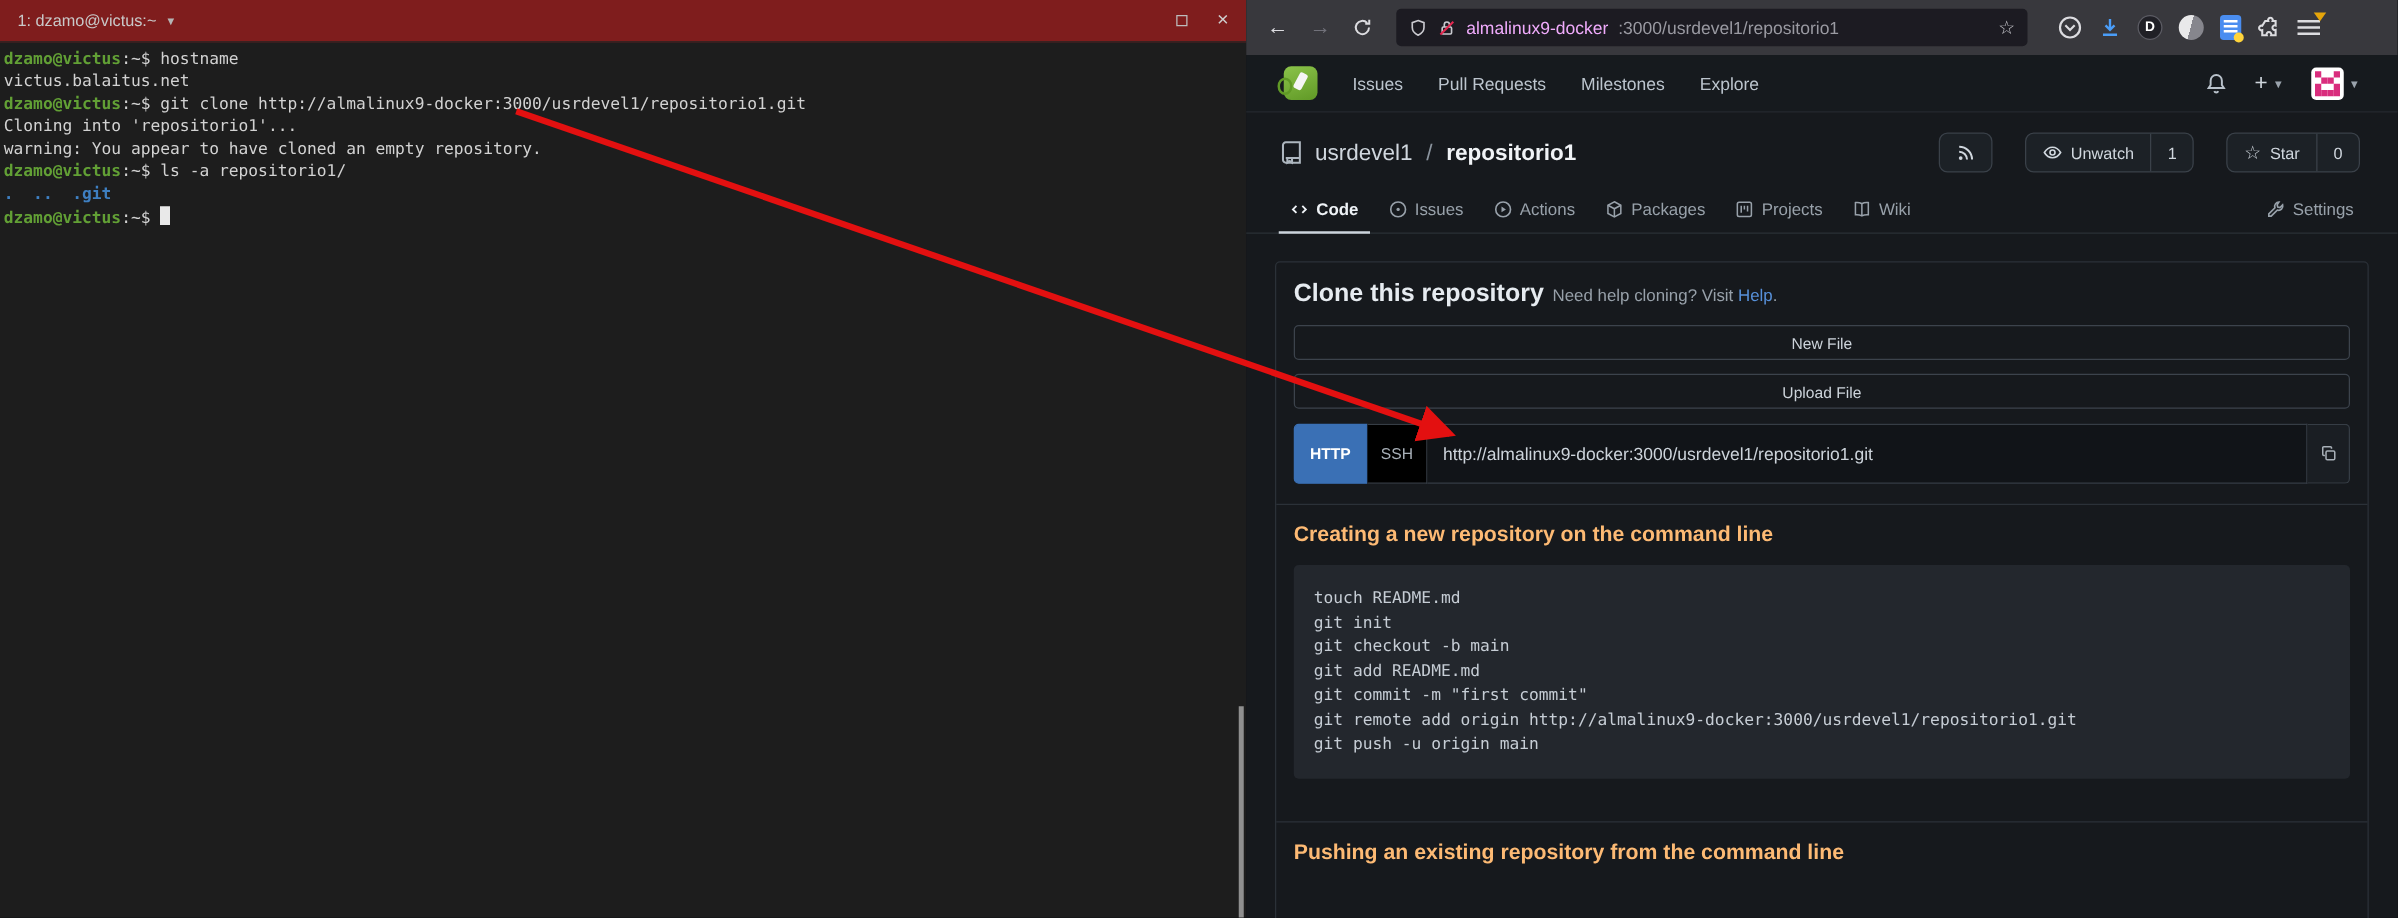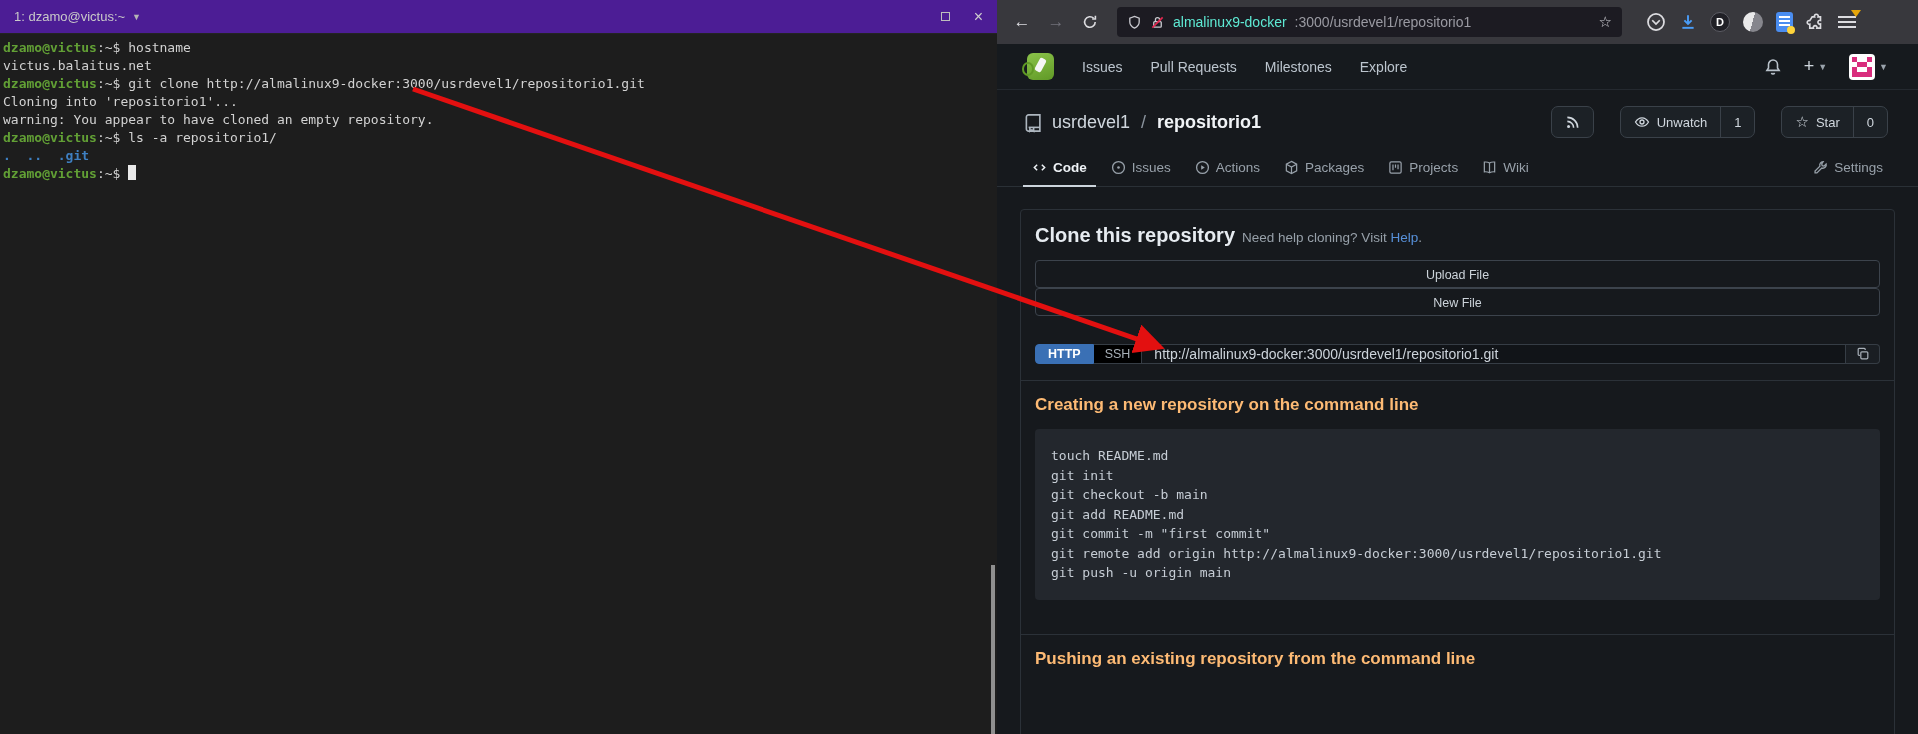--- a/index.html
+++ b/index.html
@@ -5,42 +5,42 @@
   :root{
     --terminal-green:#62a035; --terminal-blue:#3e7fc1; --http-blue:#3a70b5;
     --link-blue:#5790d9; --arrow-red:#e31010; --avatar-magenta:#d92d7d;
     --download-blue:#4a9df8; --insecure-red:#e22850; --update-orange:#e5a50a;
   }
   *{box-sizing:border-box}
   html,body{margin:0;padding:0;width:1918px;height:734px;overflow:hidden;background:#101214;
     font-family:"Liberation Sans",sans-serif;}
   
   .terminal{position:absolute;left:0;top:0;width:997px;height:734px;background:#1d1d1d}
-  .term-titlebar{height:34px;background:#4c1d95;border-bottom:1px solid #232323;
+  .term-titlebar{height:34px;background:#7f1d1d;border-bottom:1px solid #232323;
     display:flex;align-items:center;padding:0 14px;color:#c9c9c9;font-size:13px;gap:7px}
   .term-caret{font-size:9px;color:#b5b5b5}
   .term-winbtns{margin-left:auto;display:flex;align-items:center;gap:24px}
   .restore-ic{width:9px;height:9px;border:1.5px solid #bdbdbd;display:inline-block}
   .close-ic{color:#cfcfcf;font-size:16px;line-height:1}
   .term-body{padding:5px 3px;font-family:"DejaVu Sans Mono",monospace;font-size:13px;
     line-height:18px;color:#d2d2d2;white-space:pre}
   .seg-prompt{color:var(--terminal-green);font-weight:bold}
   .seg-dir{color:var(--terminal-blue);font-weight:bold}
   .seg-plain{color:#d2d2d2}
   .cursor{display:inline-block;width:8px;height:15px;background:#e9e9e9;vertical-align:-2px}
   .term-scrollbar{position:absolute;left:991px;top:565px;width:4px;height:169px;background:#8f8f8f}
   
   .browser{position:absolute;left:997px;top:0;width:921px;height:734px;background:#17191d}
   .toolbar{height:44px;background:#38383d;display:flex;align-items:center;padding:0 10px;gap:4px}
   .nav-ic{width:30px;height:30px;display:flex;align-items:center;justify-content:center;
     font-size:17px;color:#dcdce0;border-radius:4px}
   .nav-ic.dim{color:#71717a}
   .urlbar{width:505px;height:30px;background:#1c1b22;border-radius:4px;display:flex;
     align-items:center;padding:0 10px;margin:0 8px;gap:8px;font-size:14px}
-  .url-host{color:#5eead4}
+  .url-host{color:#f0abfc}
   .url-rest{color:#9a9aa2}
   .url-star{margin-left:auto;color:#cfcfd4;font-size:15px}
   .tb-right{display:flex;align-items:center;gap:13px;margin-left:12px}
   .tb-right svg{display:block}
   .ext-d{width:20px;height:20px;border-radius:50%;background:#202026;border:1px solid #5c5c64;
     color:#fff;font-size:11px;font-weight:bold;display:flex;align-items:center;justify-content:center}
   .ext-gray{width:20px;height:20px;border-radius:50%;
     background:linear-gradient(105deg,#e9e9ea 48%,#86868d 48%)}
   .ext-translate{width:17px;height:20px;border-radius:3px;background:#4a8df0;position:relative}
   .ext-translate::before{content:"";position:absolute;left:3px;top:4px;width:11px;height:2px;
@@ -67,21 +67,21 @@
   .g-nav-right{margin-left:auto;display:flex;align-items:center;gap:22px}
   .g-bell{color:#b9c2cb}
   .g-plus{color:#cfd6dd;font-size:18px;display:flex;align-items:center;gap:4px}
   .g-caret{font-size:9px;color:#9aa3ac}
   .avatar{width:26px;height:26px;border-radius:4px;background:#fff;position:relative;overflow:hidden}
   .avatar::before{content:"";position:absolute;left:3px;top:3px;width:5px;height:5px;background:var(--avatar-magenta);
     box-shadow:15px 0 var(--avatar-magenta),5px 5px var(--avatar-magenta),10px 5px var(--avatar-magenta),
     0 10px var(--avatar-magenta),15px 10px var(--avatar-magenta),5px 15px var(--avatar-magenta),
     10px 15px var(--avatar-magenta),0 15px var(--avatar-magenta),15px 15px var(--avatar-magenta)}
   .repo-header{display:flex;align-items:center;padding:16px 30px 0 26px}
-  .repo-title{display:flex;align-items:flex-end;gap:9px;font-size:18px;color:#d0d7de}
+  .repo-title{display:flex;align-items:flex-start;gap:9px;font-size:18px;color:#d0d7de}
   .repo-title .sep{color:#8b949e;padding:0 2px}
   .repo-name{font-weight:bold;color:#f0f3f6}
   .repo-actions{margin-left:auto;display:flex;gap:26px}
   .hbtn{height:32px;border:1px solid #3a4149;background:#1c2126;border-radius:7px;
     display:flex;align-items:center;color:#d0d7de;font-size:13px}
   .hbtn .part{display:flex;align-items:center;gap:7px;padding:0 13px}
   .hbtn .count{border-left:1px solid #3a4149;padding:0 13px;height:100%;display:flex;align-items:center}
   .hbtn svg,.tab svg{flex:0 0 auto}
   .tabbar{display:flex;align-items:flex-end;gap:6px;padding:0 26px;margin-top:12px;
     border-bottom:1px solid #2a3036;font-size:13.5px}
@@ -95,21 +95,21 @@
   .seg:last-child{border-bottom:none}
   .seg-title{font-size:14px;color:#d3dae1}
   .clone-seg{padding:14px 14px 16px}
   .clone-head{display:flex;align-items:baseline;gap:7px;margin-bottom:13px}
   .clone-h{font-size:20px;font-weight:bold;color:#e6ebf0}
   .clone-help{font-size:13.5px;color:#97a0a9}
   .help-link{color:var(--link-blue);text-decoration:none}
   .wide-btn{display:block;width:100%;height:28px;margin-bottom:11px;background:transparent;
     border:1px solid #3c434c;border-radius:4px;color:#ccd3da;font-size:12.5px;
     font-family:"Liberation Sans",sans-serif;text-align:center;line-height:26px}
-  .clone-row{display:flex;height:20px;margin-top:28px}
+  .clone-row{display:flex;height:48px;margin-top:12px}
   .http-btn{background:var(--http-blue);color:#fff;font-size:12.5px;font-weight:bold;
     border:1px solid var(--http-blue);border-radius:4px 0 0 4px;padding:0 12px;
     display:flex;align-items:center}
   .ssh-btn{background:#000000;color:#a8b0b8;font-size:12.5px;border:1px solid #363d45;
     border-left:none;padding:0 11px;display:flex;align-items:center}
   .clone-url{flex:1;background:#111418;border:1px solid #363d45;border-left:none;
     color:#cdd4db;font-size:14px;padding:0 12px;font-family:"Liberation Sans",sans-serif;outline:none}
   .copy-btn{width:34px;background:#1a1e23;border:1px solid #363d45;border-left:none;
     border-radius:0 4px 4px 0;color:#a8b0b8;display:flex;align-items:center;justify-content:center}
   .cmd-seg{padding:14px 14px 34px}
@@ -296,22 +296,22 @@
     <div class="g-content">
       <div class="panel">
         <div class="seg clone-seg">
           <div class="clone-head">
             <span class="clone-h">Clone this repository</span>
             <span class="clone-help">
               <span>Need help cloning? Visit</span>
               <a class="help-link">Help</a><span>.</span>
             </span>
           </div>
+          <button class="wide-btn">New File</button>
           <button class="wide-btn" style="margin-bottom:0">Upload File</button>
-          <button class="wide-btn">New File</button>
           <div class="clone-row">
             <span class="http-btn">HTTP</span>
             <span class="ssh-btn">SSH</span>
             <input class="clone-url" readonly="" value="http://almalinux9-docker:3000/usrdevel1/repositorio1.git" style="">
             <span class="copy-btn">
               <svg width="14" height="14" viewBox="0 0 16 16" fill="none" stroke="currentColor" stroke-width="1.4">
                 <rect x="5.5" y="5.5" width="8" height="8" rx="1.2"></rect>
                 <path d="M10.5 3.5v-1a1 1 0 0 0-1-1h-6a1 1 0 0 0-1 1v6a1 1 0 0 0 1 1h1"></path>
               </svg>
             </span>

